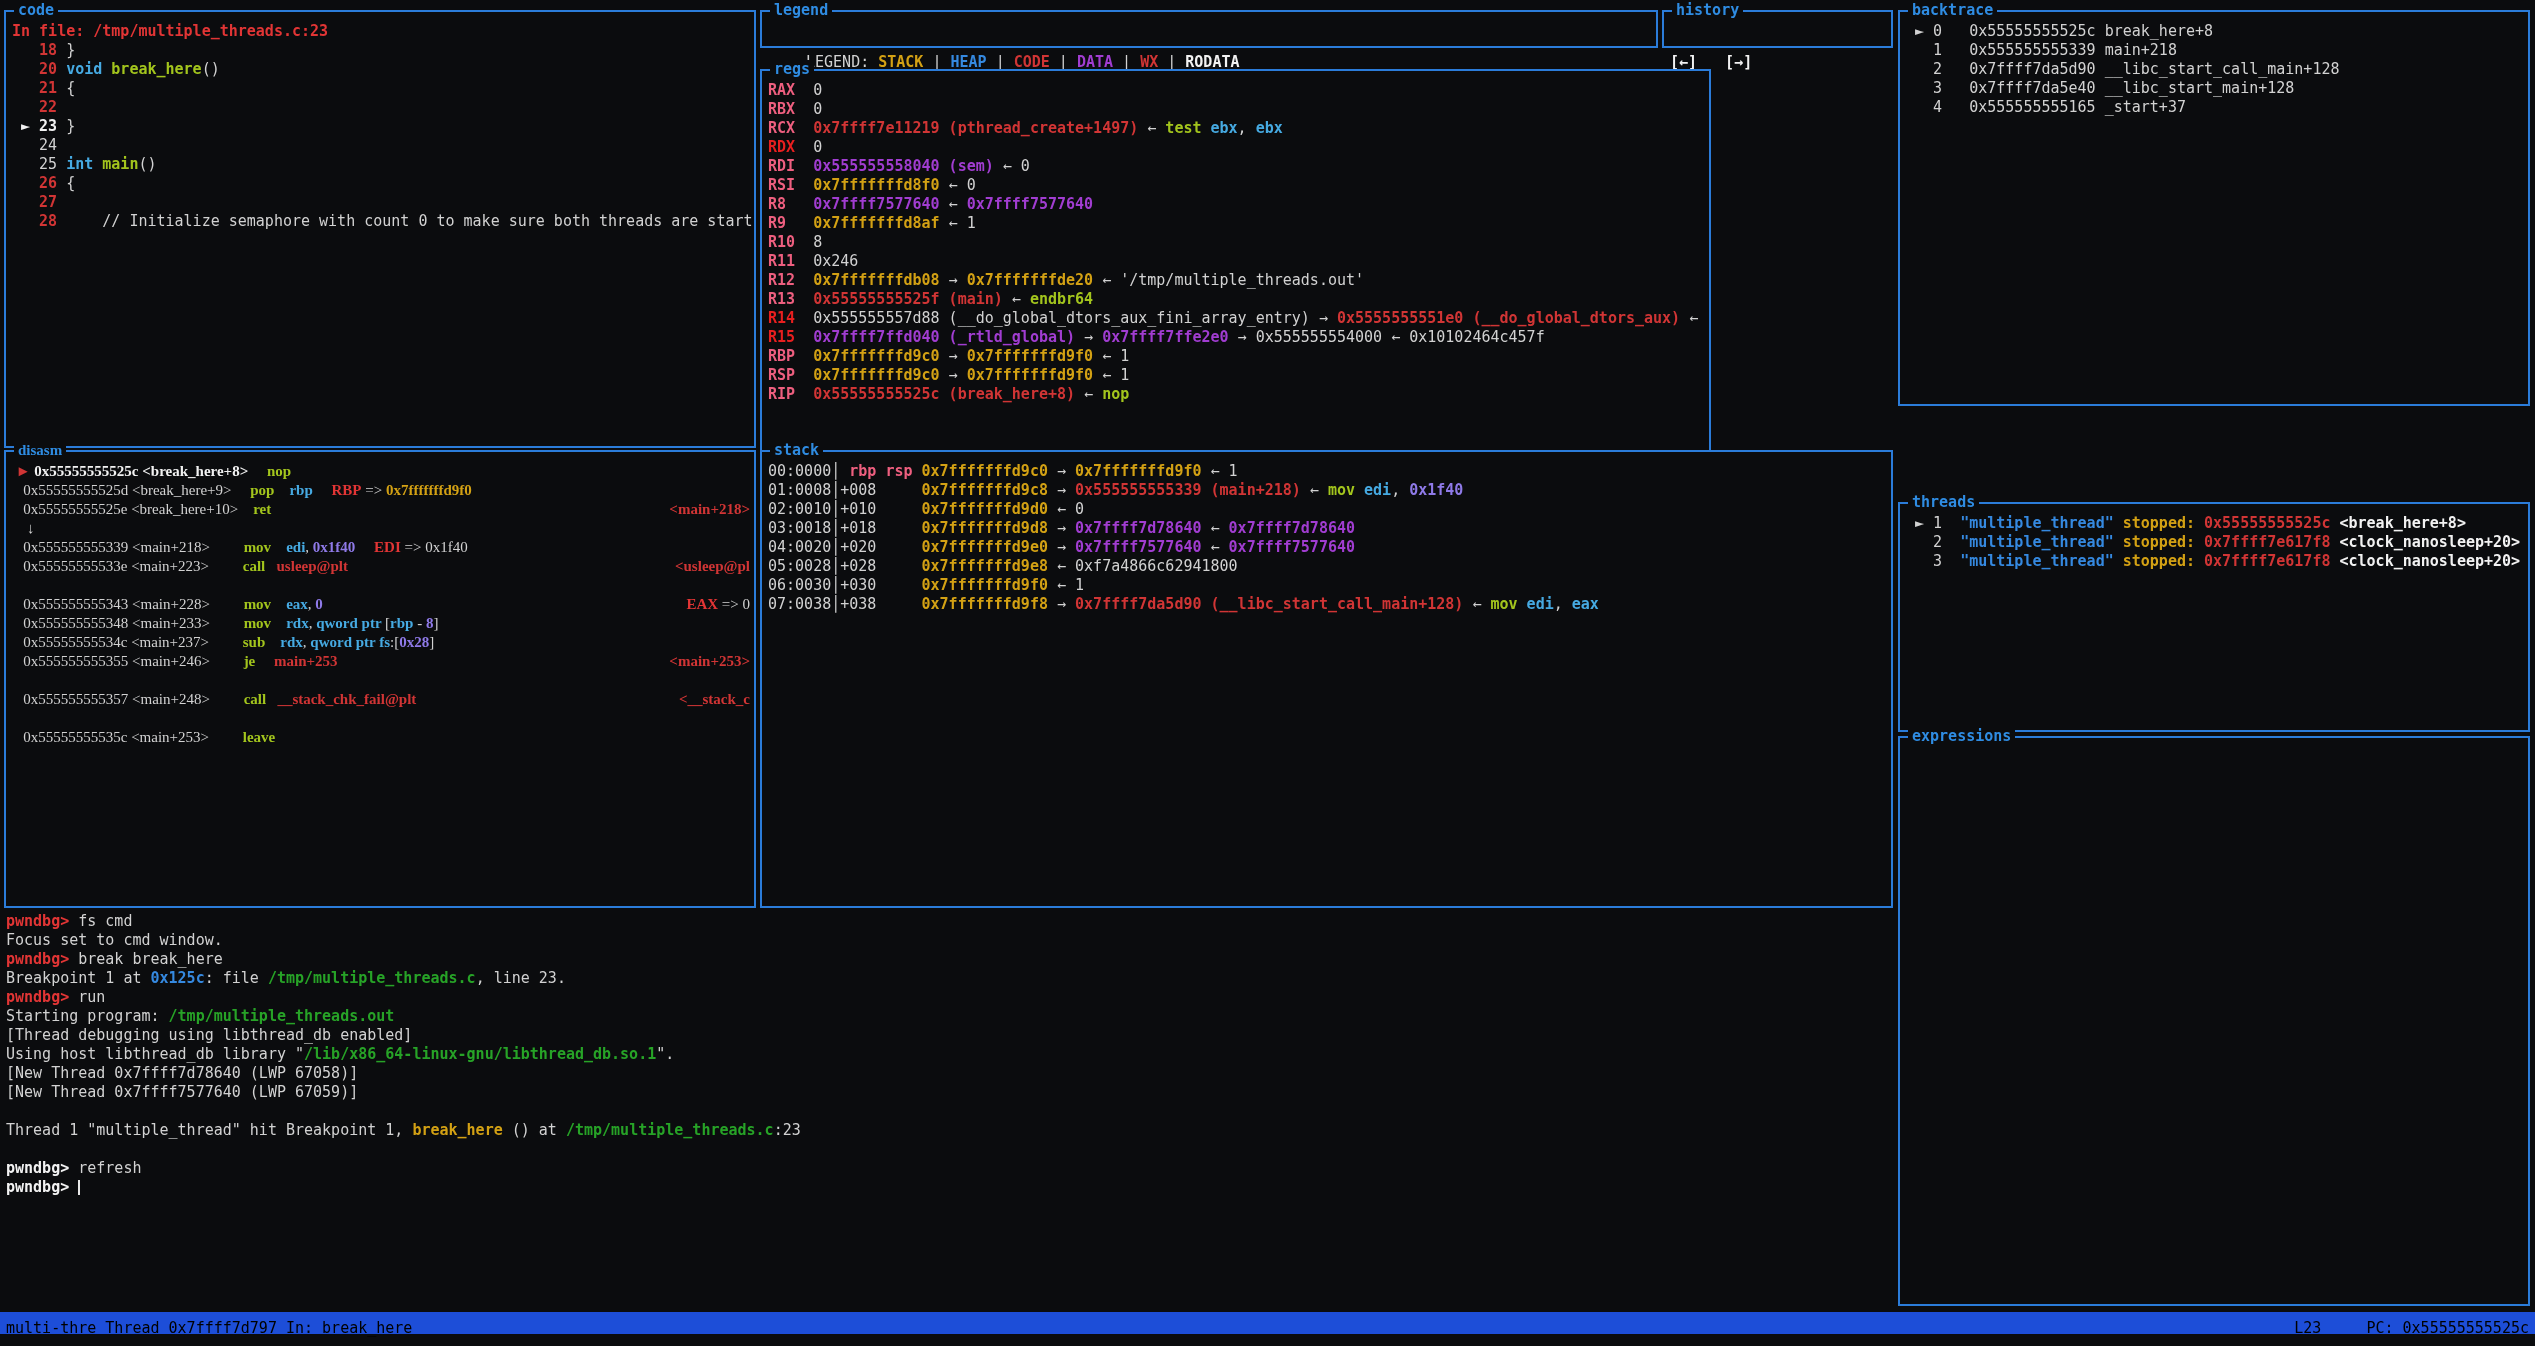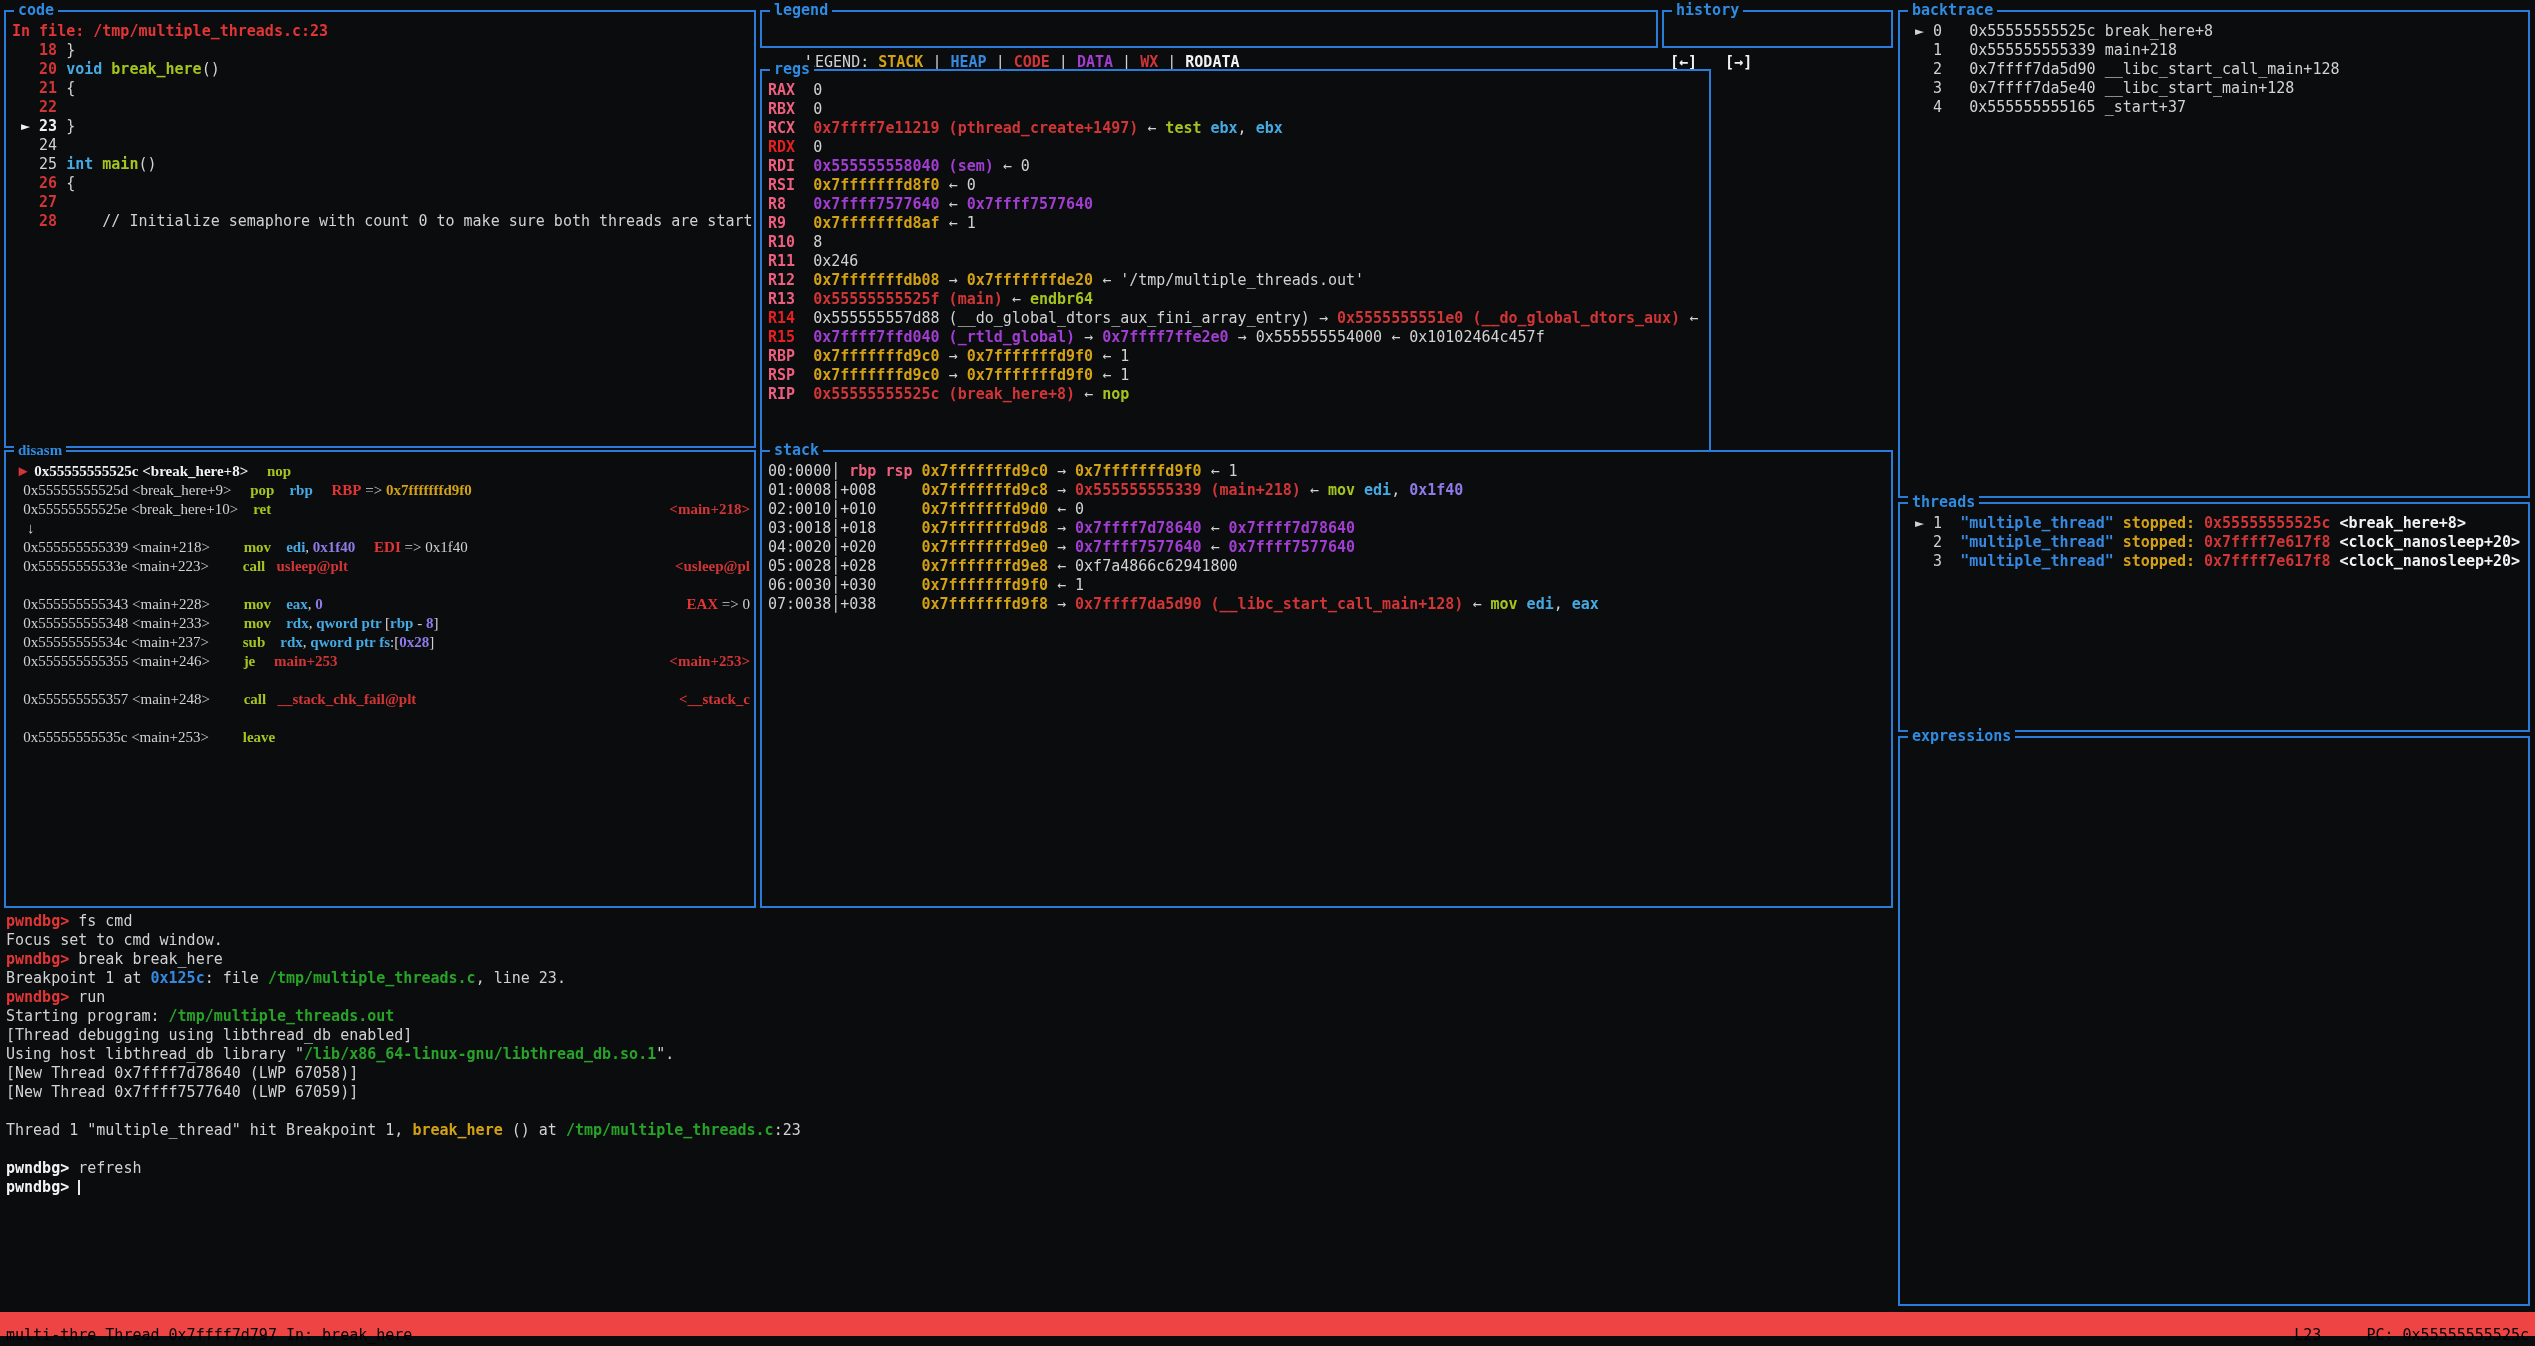--- a/index.html
+++ b/index.html
@@ -34,27 +34,27 @@
   .ygreen{color:#a3c51d;font-weight:bold;}
   .green{color:#27a327;font-weight:bold;}
   .cursor{display:inline-block;width:2px;height:15px;background:#e8e8e8;vertical-align:middle;}
 
   #panel-code{left:4px;top:10px;width:752px;height:438px;}
   #panel-disasm{left:4px;top:450px;width:752px;height:458px;font-family:Liberation Serif, serif;}
   #panel-legend{left:760px;top:10px;width:898px;height:38px;padding-left:38px;}
   #panel-history{left:1662px;top:10px;width:231px;height:38px;}
   #panel-regs{left:760px;top:69px;width:951px;height:396px;}
   #panel-stack{left:760px;top:450px;width:1133px;height:458px;}
-  #panel-backtrace{left:1898px;top:10px;width:632px;height:488px;}
+  #panel-backtrace{left:1898px;top:10px;width:632px;height:396px;}
   #panel-threads{left:1898px;top:502px;width:632px;height:230px;}
   #panel-expressions{left:1898px;top:736px;width:632px;height:570px;}
   #console{position:absolute;left:6px;top:912px;width:1884px;height:392px;overflow:hidden;}
   #statusbar{
-    position:absolute;left:0;top:1312px;width:2535px;height:22px;background:#ef4444;color:#000;
-    display:flex;justify-content:space-between;box-sizing:border-box;padding:12px 6px;
+    position:absolute;left:0;top:1312px;width:2535px;height:22px;background:#1d4ed8;color:#000;
+    display:flex;justify-content:space-between;box-sizing:border-box;padding:5px 6px;
     line-height:22px;white-space:pre;
   }
   .hbtn{margin-right:28px;color:#f2f2f2;font-weight:bold;cursor:pointer;}
 </style>
 </head>
 <body>
 
 <div class="panel" id="panel-code">
   <span class="ptitle">code</span>
   <div class="pbody">

